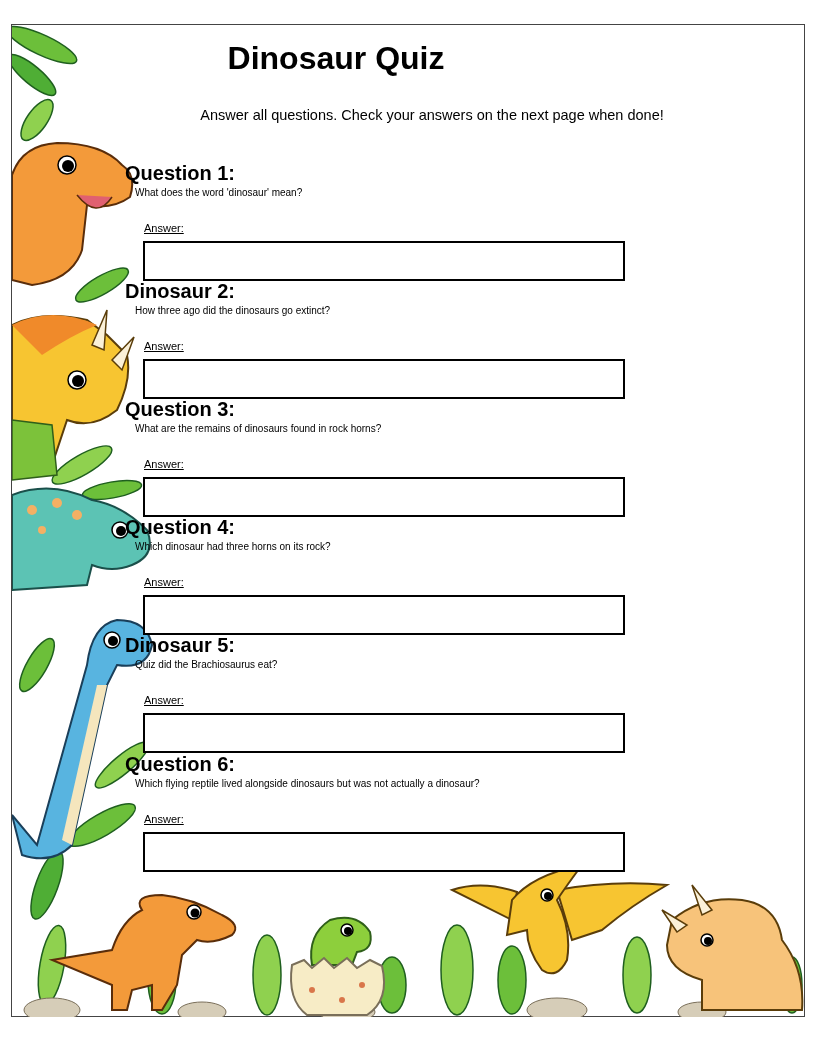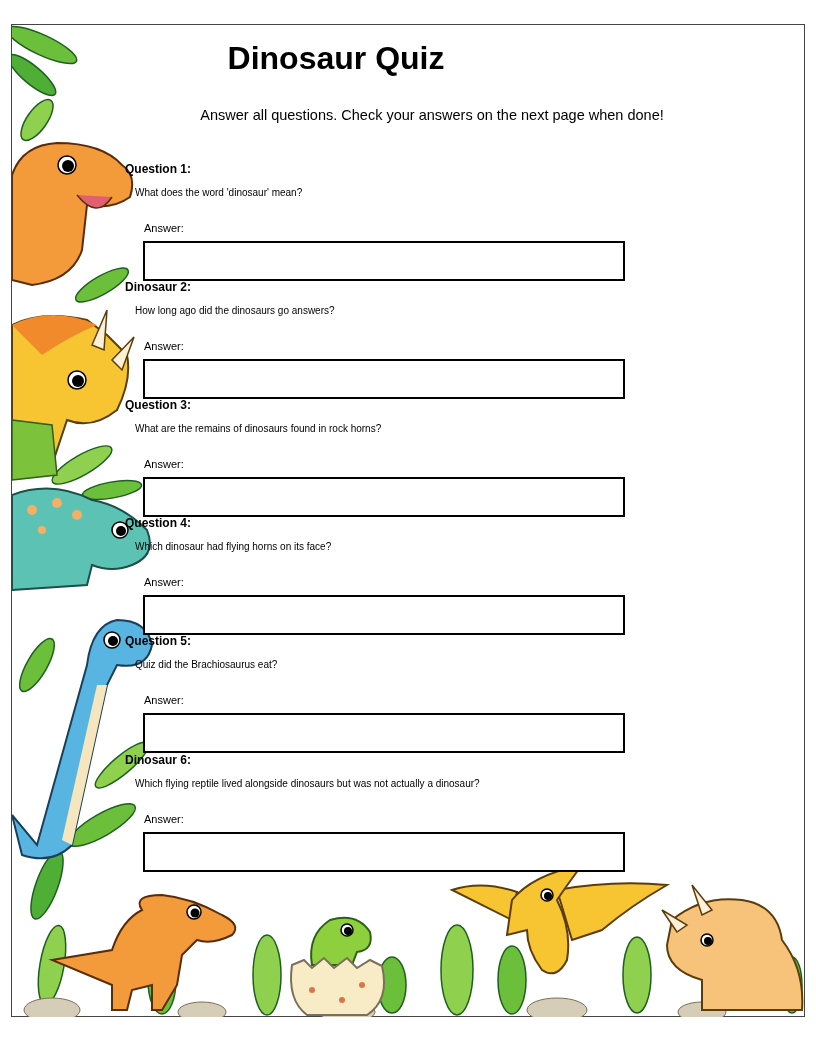--- a/index.html
+++ b/index.html
@@ -1,23 +1,23 @@
 <!DOCTYPE html>
 <html><head>
   <meta charset="utf-8">
   <style>
     html, body { margin: 0; padding: 0; background: #ffffff; }
     body { width: 816px; height: 1056px; position: relative; overflow: hidden; font-family: "Liberation Sans", sans-serif; color: #000; }
     .frame { position: absolute; left: 11px; top: 24px; width: 794px; height: 993px; border: 1px solid #444; box-sizing: border-box; background: #fff; overflow: hidden; }
     .title { position: absolute; left: 0; width: 672px; top: 40px; text-align: center; font-size: 32px; font-weight: bold; }
     .subtitle { position: absolute; left: 0; width: 816px; top: 107px; padding-left: 48px; box-sizing: border-box; text-align: center; font-size: 14.5px; }
     .q { position: absolute; left: 125px; width: 560px; }
-    .q-label { position: absolute; left: 0; top: 0; font-size: 12px; font-weight: bold; white-space: nowrap; }
+    .q-label { position: absolute; left: 0; top: 0; font-size: 20px; font-weight: bold; white-space: nowrap; }
     .q-text { position: absolute; left: 10px; top: 25px; font-size: 10px; white-space: nowrap; }
-    .a-label { position: absolute; left: 19px; top: 60px; font-size: 11px; }
+    .a-label { position: absolute; left: 19px; top: 60px; font-size: 11px; text-decoration: underline; }
     .a-box { position: absolute; left: 18px; top: 79px; width: 482px; height: 40px; border: 2px solid #000; box-sizing: border-box; background: #fff; }
     svg.deco { position: absolute; }
   </style>
 </head>
 <body>
 
 <div class="frame"></div>
 
 <svg class="deco" style="left:12px;top:25px" width="150" height="990" viewBox="0 0 150 990">
   <g>
@@ -117,44 +117,44 @@
 
 <div class="q" style="top:162px">
   <div class="q-label">Question 1:</div>
   <div class="q-text">What does the word 'dinosaur' mean?</div>
   <div class="a-label">Answer:</div>
   <div class="a-box"></div>
 </div>
 
 <div class="q" style="top:280px">
   <div class="q-label">Dinosaur 2:</div>
-  <div class="q-text">How long ago did the dinosaurs go answers?</div>
+  <div class="q-text">How three ago did the dinosaurs go extinct?</div>
   <div class="a-label">Answer:</div>
   <div class="a-box"></div>
 </div>
 
 <div class="q" style="top:398px">
   <div class="q-label">Question 3:</div>
   <div class="q-text">What are the remains of dinosaurs found in rock horns?</div>
   <div class="a-label">Answer:</div>
   <div class="a-box"></div>
 </div>
 
 <div class="q" style="top:516px">
   <div class="q-label">Question 4:</div>
-  <div class="q-text">Which dinosaur had flying horns on its face?</div>
+  <div class="q-text">Which dinosaur had three horns on its rock?</div>
   <div class="a-label">Answer:</div>
   <div class="a-box"></div>
 </div>
 
 <div class="q" style="top:634px">
-  <div class="q-label">Question 5:</div>
+  <div class="q-label">Dinosaur 5:</div>
   <div class="q-text">Quiz did the Brachiosaurus eat?</div>
   <div class="a-label">Answer:</div>
   <div class="a-box"></div>
 </div>
 
 <div class="q" style="top:753px">
-  <div class="q-label">Dinosaur 6:</div>
+  <div class="q-label">Question 6:</div>
   <div class="q-text">Which flying reptile lived alongside dinosaurs but was not actually a dinosaur?</div>
   <div class="a-label">Answer:</div>
   <div class="a-box"></div>
 </div>
 
 </body></html>

